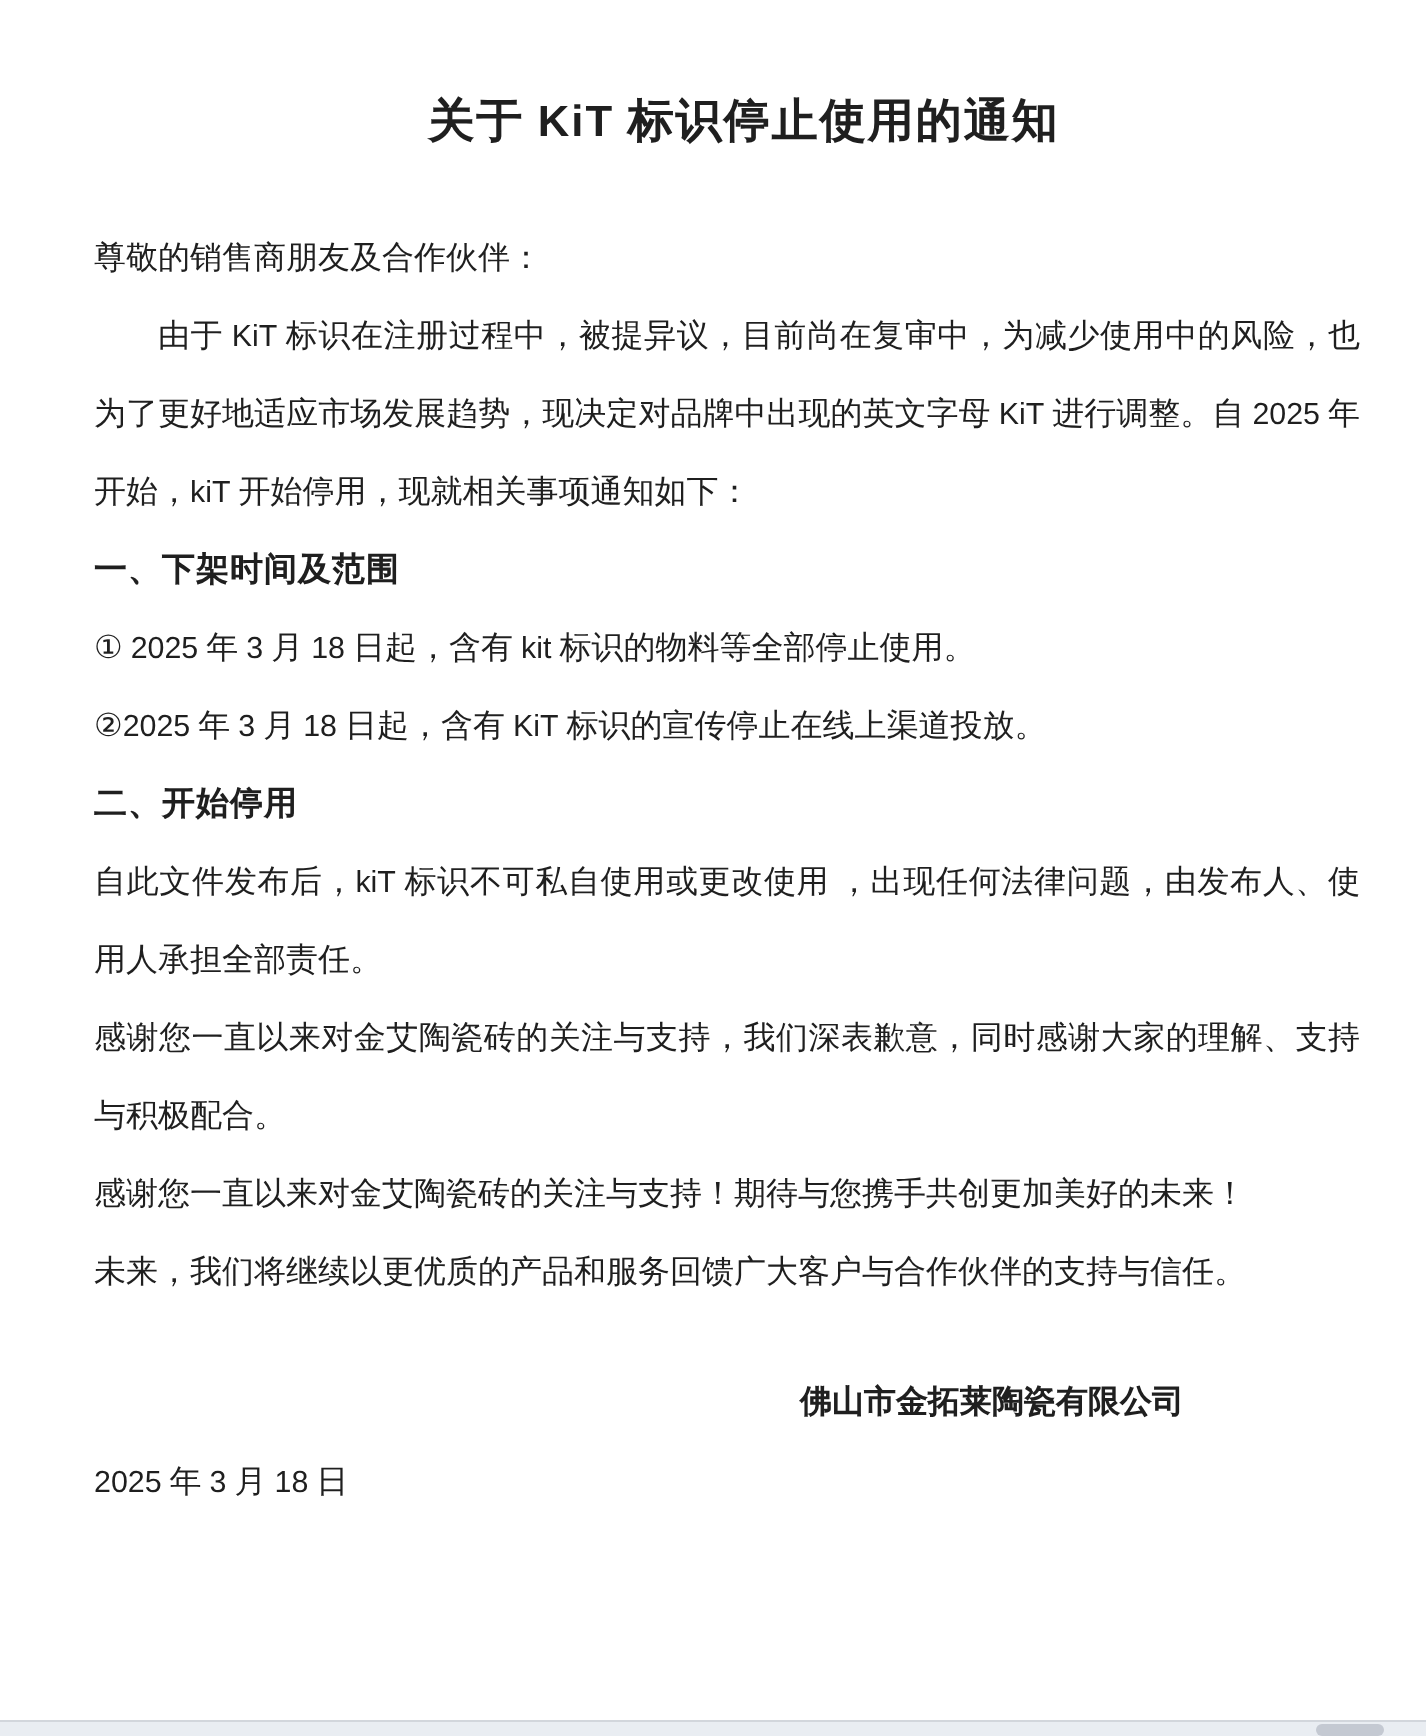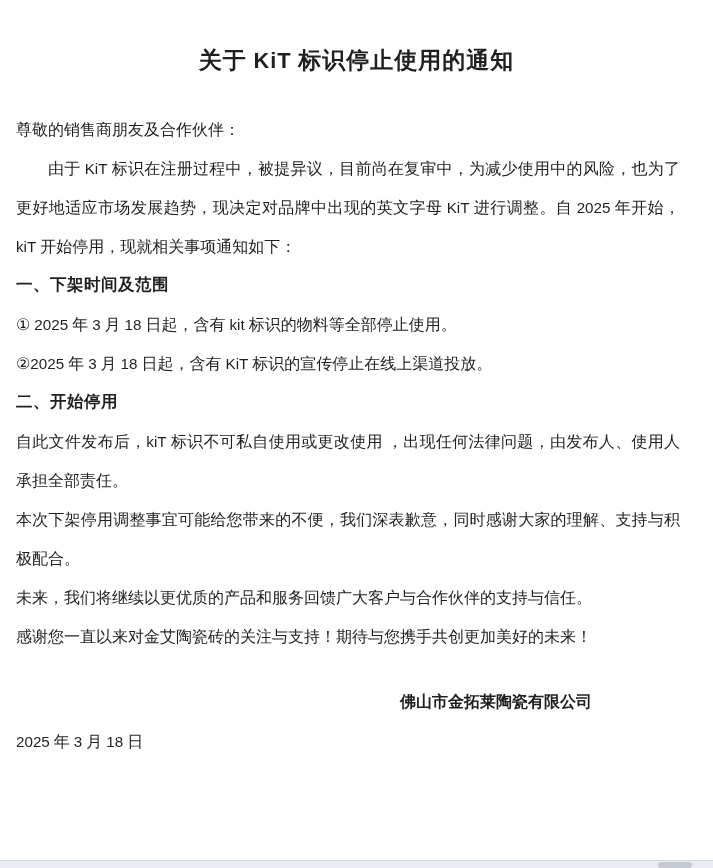--- a/index.html
+++ b/index.html
@@ -69,45 +69,45 @@
     top: 1px;
     left: 658px;
     width: 34px;
     height: 6px;
     border-radius: 3px;
   }
 </style>
 </head>
 <body>
 
-<div class="page" style="background: rgb(255, 255, 255); color: rgb(31, 31, 31);">
+<div class="page" style="background: rgb(255, 255, 255); color: rgb(31, 31, 31); padding-left: 31px;">
 
   <h1 class="doc-title cjk-mix">关于 <span class="latin">KiT</span> 标识停止使用的通知</h1>
 
   <div class="doc-body">
 
     <p class="salutation cjk-mix">尊敬的销售商朋友及合作伙伴：</p>
 
     <p class="para first-indent cjk-mix">由于 <span class="latin">KiT</span> 标识在注册过程中，被提异议，目前尚在复审中，为减少使用中的风险，也为了更好地适应市场发展趋势，现决定对品牌中出现的英文字母 <span class="latin">KiT</span> 进行调整。自 <span class="latin">2025</span> 年开始，<span class="latin">kiT</span> 开始停用，现就相关事项通知如下：</p>
 
     <p class="sec-heading cjk-mix">一、下架时间及范围</p>
 
     <p class="para cjk-mix">① <span class="latin">2025</span> 年 <span class="latin">3</span> 月 <span class="latin">18</span> 日起，含有 <span class="latin">kit</span> 标识的物料等全部停止使用。</p>
 
     <p class="para cjk-mix">②<span class="latin">2025</span> 年 <span class="latin">3</span> 月 <span class="latin">18</span> 日起，含有 <span class="latin">KiT</span> 标识的宣传停止在线上渠道投放。</p>
 
     <p class="sec-heading cjk-mix">二、开始停用</p>
 
     <p class="para cjk-mix">自此文件发布后，<span class="latin">kiT</span> 标识不可私自使用或更改使用 ，出现任何法律问题，由发布人、使用人承担全部责任。</p>
 
-    <p class="para cjk-mix">本次下架停用调整事宜可能给您带来的不便，我们深表歉意，同时感谢大家的理解、支持与积极配合。</p>
+    <p class="para cjk-mix">感谢您一直以来对金艾陶瓷砖的关注与支持，我们深表歉意，同时感谢大家的理解、支持与积极配合。</p>
+
+    <p class="para cjk-mix">感谢您一直以来对金艾陶瓷砖的关注与支持！期待与您携手共创更加美好的未来！</p>
 
     <p class="para cjk-mix">未来，我们将继续以更优质的产品和服务回馈广大客户与合作伙伴的支持与信任。</p>
-
-    <p class="para cjk-mix">感谢您一直以来对金艾陶瓷砖的关注与支持！期待与您携手共创更加美好的未来！</p>
 
     <div class="signoff">
       <p class="company cjk-mix">佛山市金拓莱陶瓷有限公司</p>
       <p class="sign-date cjk-mix"><span class="latin">2025</span> 年 <span class="latin">3</span> 月 <span class="latin">18</span> 日</p>
     </div>
 
   </div>
 
   <div class="bottom-scrollbar" style="background: rgb(233, 237, 242);">
     <div class="thumb" style="background: rgb(196, 201, 210);"></div>

